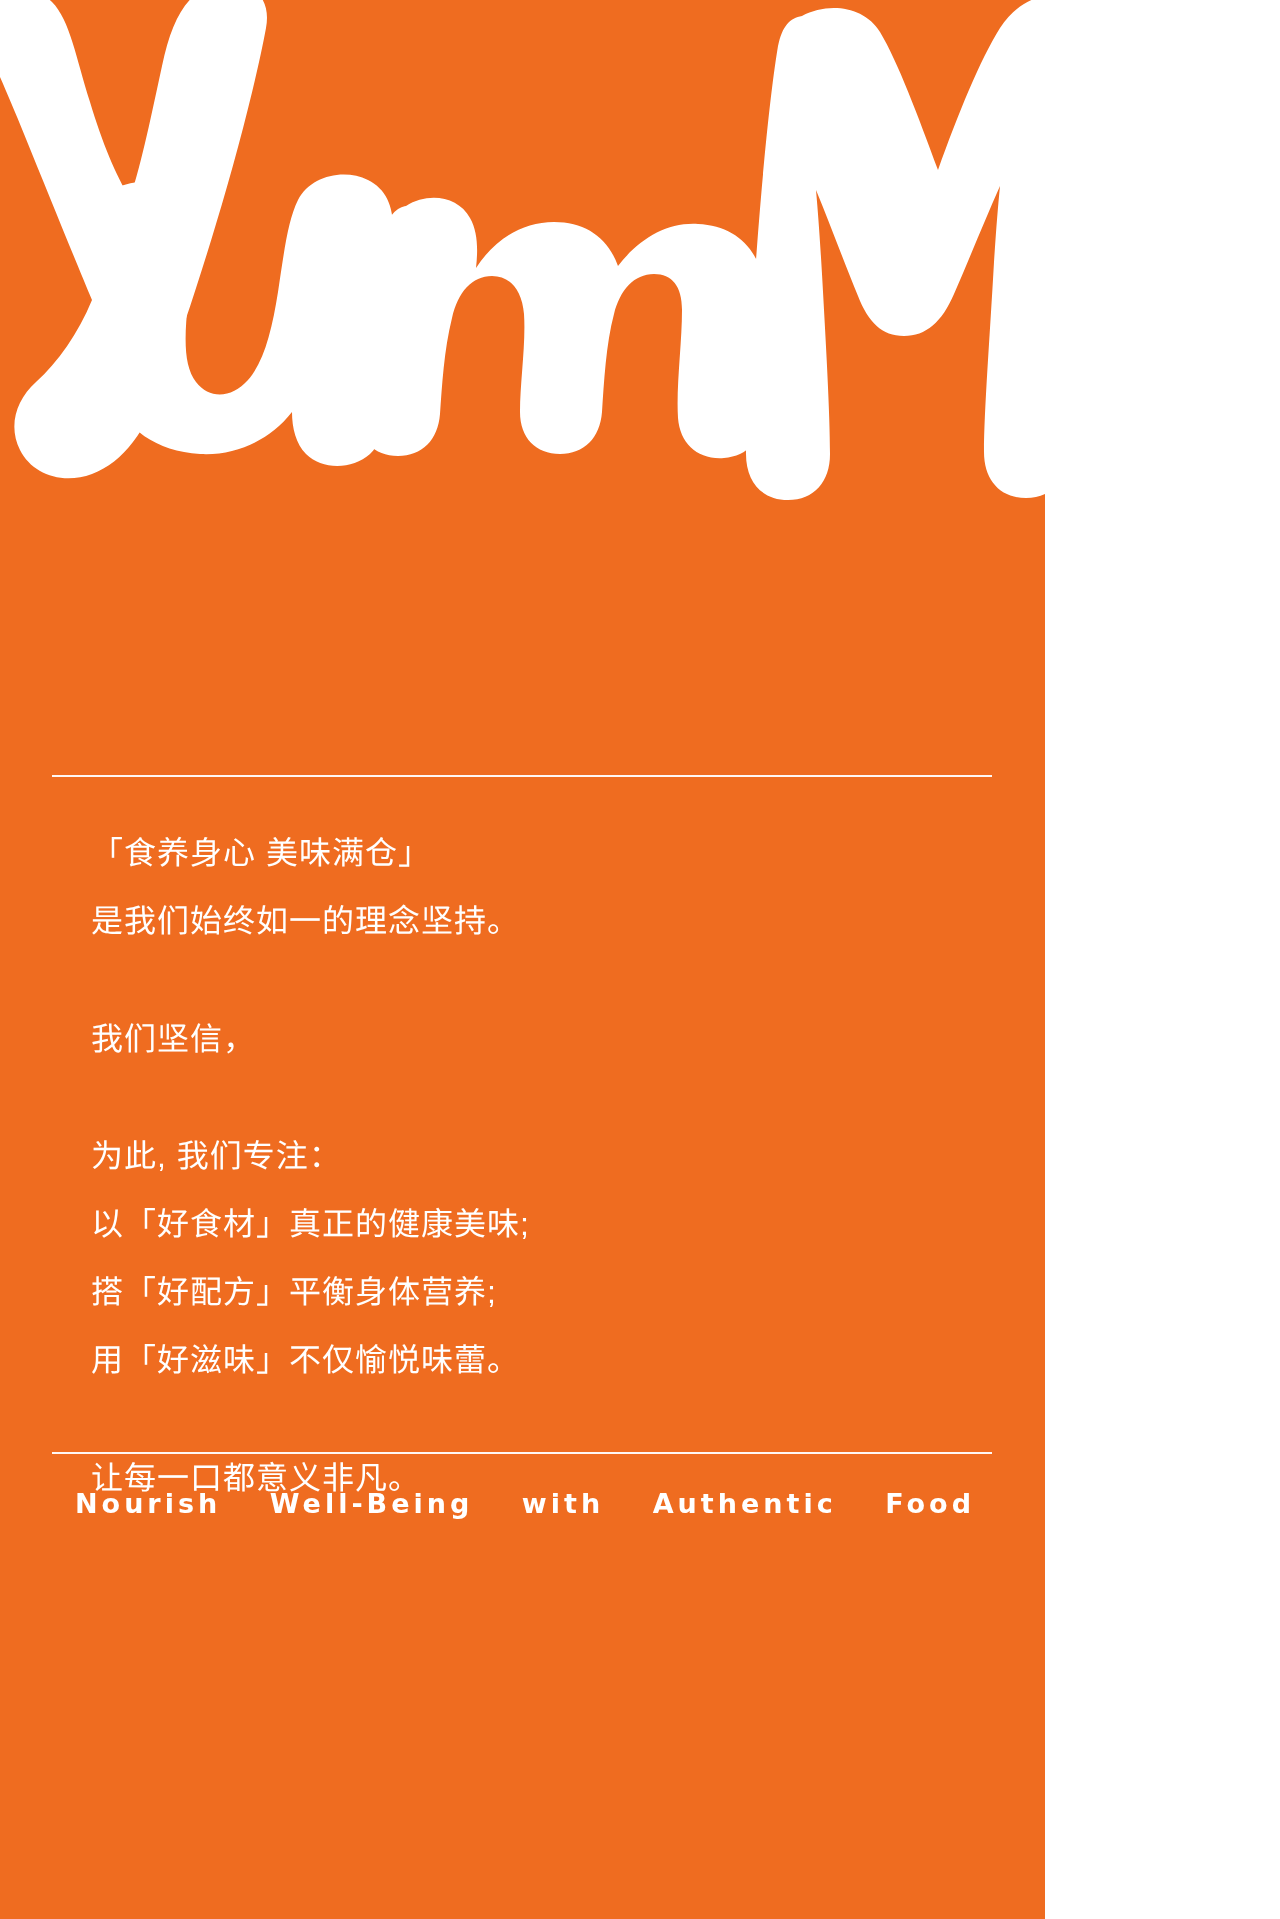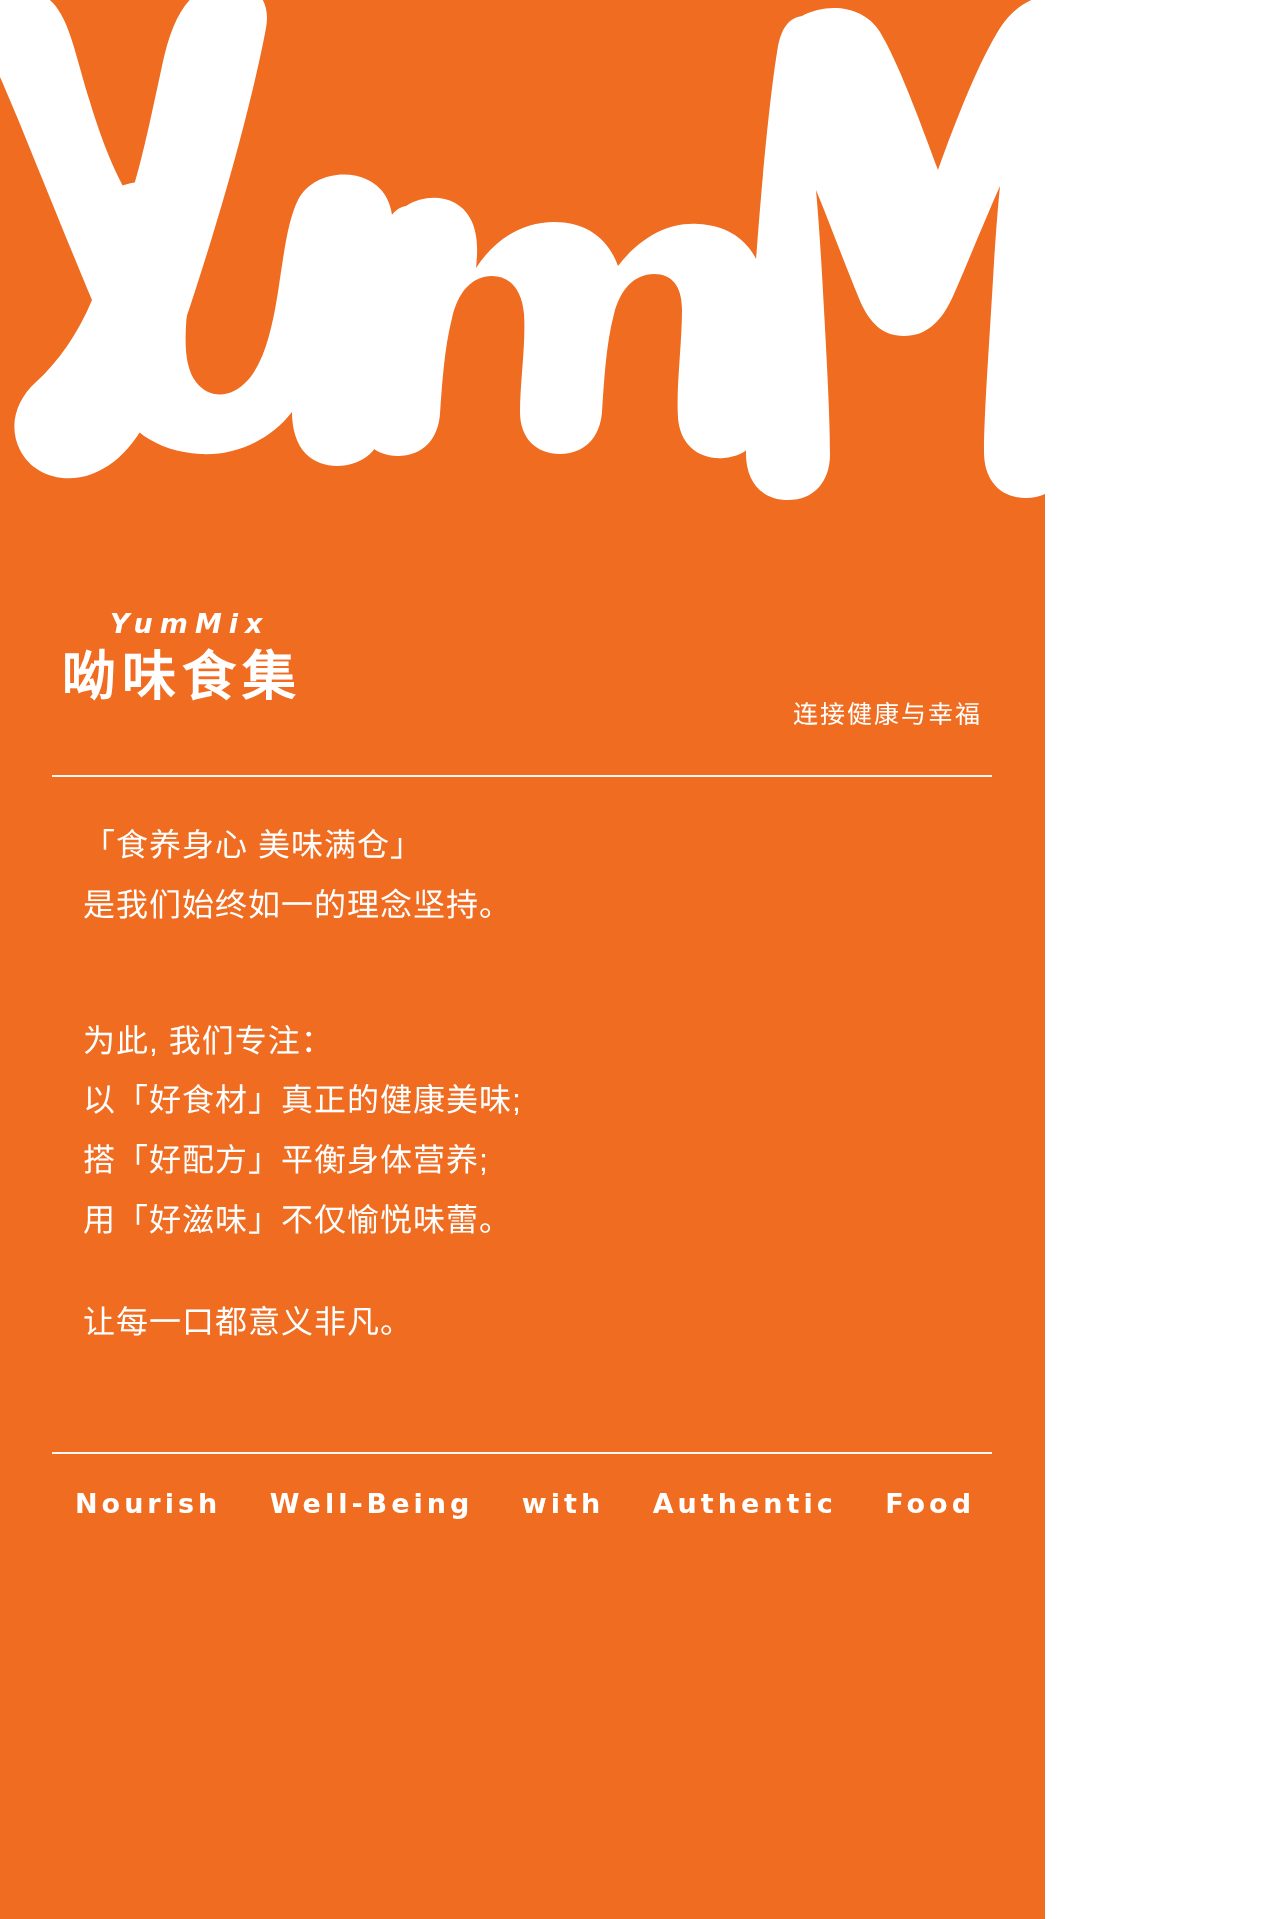--- a/index.html
+++ b/index.html
@@ -89,21 +89,21 @@
     position: absolute;
     left: 75px;
     top: 812px;
     width: 930px;
     color: #ffffff;
     font-size: 32px;
     line-height: 1.62;
     letter-spacing: 1px;
   }
   .copy p {
-    margin: 8px;
+    margin: 16px;
   }
   .copy .gap {
     height: 34px;
   }
 
   
   .footer {
     position: absolute;
     left: 75px;
     top: 1488px;
@@ -158,33 +158,29 @@
                  C1018 450 1024 372 1028 300 C1030 268 1032 244 1034 224
                  C1018 260 1002 300 988 332 C976 360 960 374 938 374
                  C916 374 902 360 892 334 C878 300 864 262 850 228
                  C852 250 854 278 856 312 C860 382 864 452 864 492
                  C864 520 848 538 822 538 C796 538 780 520 780 492
                  C780 452 784 372 790 298 C796 216 804 132 812 84 C816 64 824 56 836 54 Z"></path>
       </g>
     </svg>
   </div>
 
-  <div class="brand-block">
-    <div class="brand-latin">YumMix</div>
-    <div class="brand-cn">呦味食集</div>
-    <div class="tagline">连接健康与幸福</div>
-  </div>
 
   <div class="rule rule-top"></div>
   <div class="rule rule-bottom"></div>
 
   <div class="copy">
     <p>「食养身心 美味满仓」</p>
     <p>是我们始终如一的理念坚持。</p>
     <div class="gap"></div>
+    <p>我们坚信，</p>
     <div class="gap"></div>
     <p>为此, 我们专注：</p>
     <p>以「好食材」真正的健康美味;</p>
     <p>搭「好配方」平衡身体营养;</p>
     <p>用「好滋味」不仅愉悦味蕾。</p>
     <div class="gap"></div>
     <p>让每一口都意义非凡。</p>
   </div>
 
   <div class="footer">

